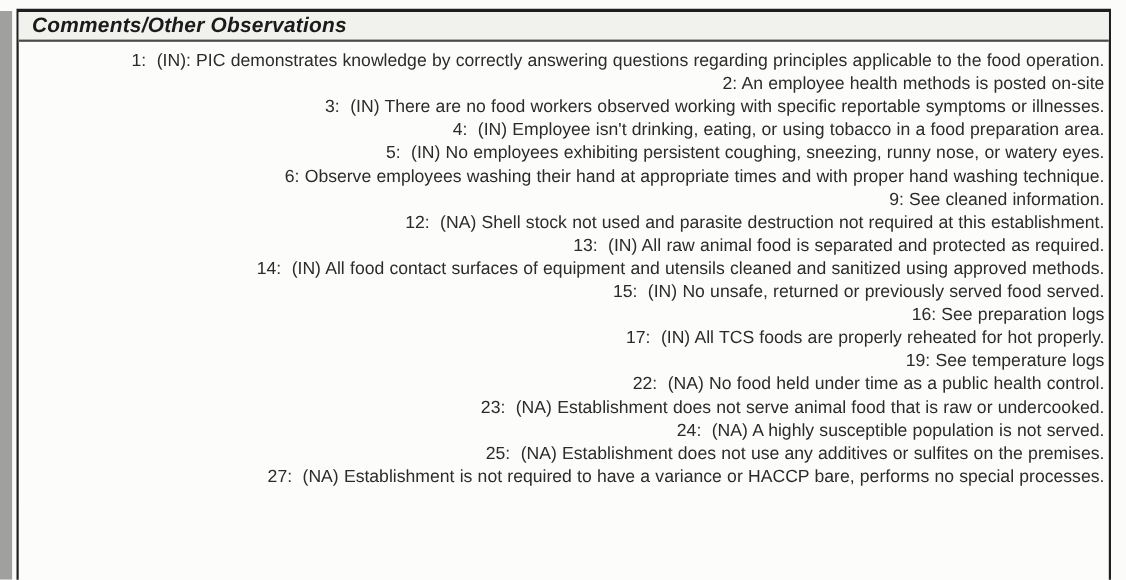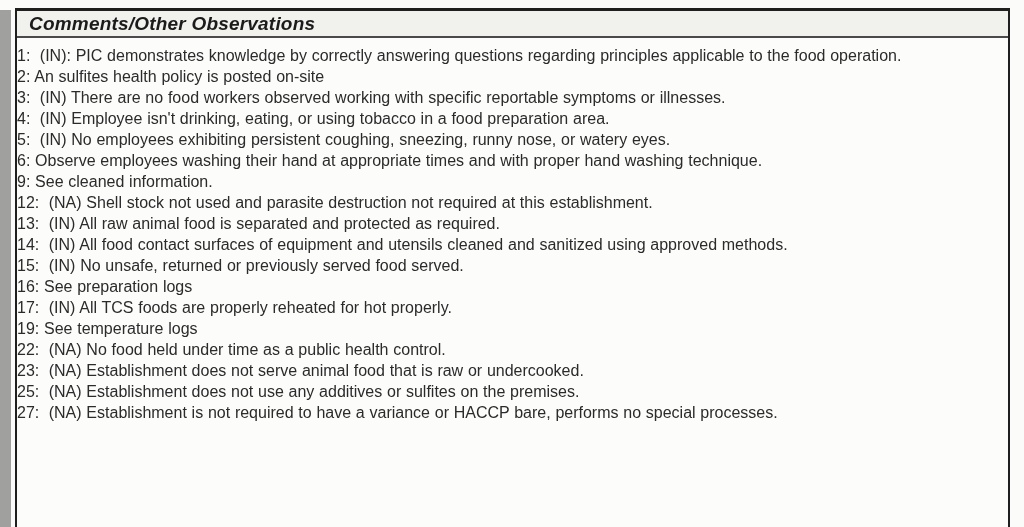--- a/index.html
+++ b/index.html
@@ -50,53 +50,55 @@
     padding-left: 12px;
   }
   .panel-title {
     font-size: 19px;
     font-weight: bold;
     font-style: italic;
     color: var(--title-color);
     letter-spacing: 0.2px;
   }
   .comments-list {
-    padding: 7px 4px 0 0;
+    padding: 7px 4px 0 13px;
+    text-align: right;
   }
   .comment-line {
     font-size: 16px;
     line-height: 21px;
     color: var(--text);
     white-space: pre-wrap;
     word-spacing: 0.3px;
   }
 </style>
 </head>
 <body>
 
 <div class="viewport">
   <div class="edge-shadow"></div>
   <div class="panel">
     <div class="panel-header">
       <span class="panel-title">Comments/Other Observations</span>
     </div>
     <div class="comments-list">
         <div class="comment-line">1:  (IN): PIC demonstrates knowledge by correctly answering questions regarding principles applicable to the food operation.</div>
-        <div class="comment-line">2: An sulfites health policy is posted on-site</div>
+        <div class="comment-line">2: An employee health methods is posted on-site</div>
         <div class="comment-line">3:  (IN) There are no food workers observed working with specific reportable symptoms or illnesses.</div>
         <div class="comment-line">4:  (IN) Employee isn't drinking, eating, or using tobacco in a food preparation area.</div>
         <div class="comment-line">5:  (IN) No employees exhibiting persistent coughing, sneezing, runny nose, or watery eyes.</div>
         <div class="comment-line">6: Observe employees washing their hand at appropriate times and with proper hand washing technique.</div>
         <div class="comment-line">9: See cleaned information.</div>
         <div class="comment-line">12:  (NA) Shell stock not used and parasite destruction not required at this establishment.</div>
         <div class="comment-line">13:  (IN) All raw animal food is separated and protected as required.</div>
         <div class="comment-line">14:  (IN) All food contact surfaces of equipment and utensils cleaned and sanitized using approved methods.</div>
         <div class="comment-line">15:  (IN) No unsafe, returned or previously served food served.</div>
         <div class="comment-line">16: See preparation logs</div>
         <div class="comment-line">17:  (IN) All TCS foods are properly reheated for hot properly.</div>
         <div class="comment-line">19: See temperature logs</div>
         <div class="comment-line">22:  (NA) No food held under time as a public health control.</div>
         <div class="comment-line">23:  (NA) Establishment does not serve animal food that is raw or undercooked.</div>
+        <div class="comment-line">24:  (NA) A highly susceptible population is not served.</div>
         <div class="comment-line">25:  (NA) Establishment does not use any additives or sulfites on the premises.</div>
         <div class="comment-line">27:  (NA) Establishment is not required to have a variance or HACCP bare, performs no special processes.</div>
       </div>
   </div>
 </div>
 
 </body></html>

